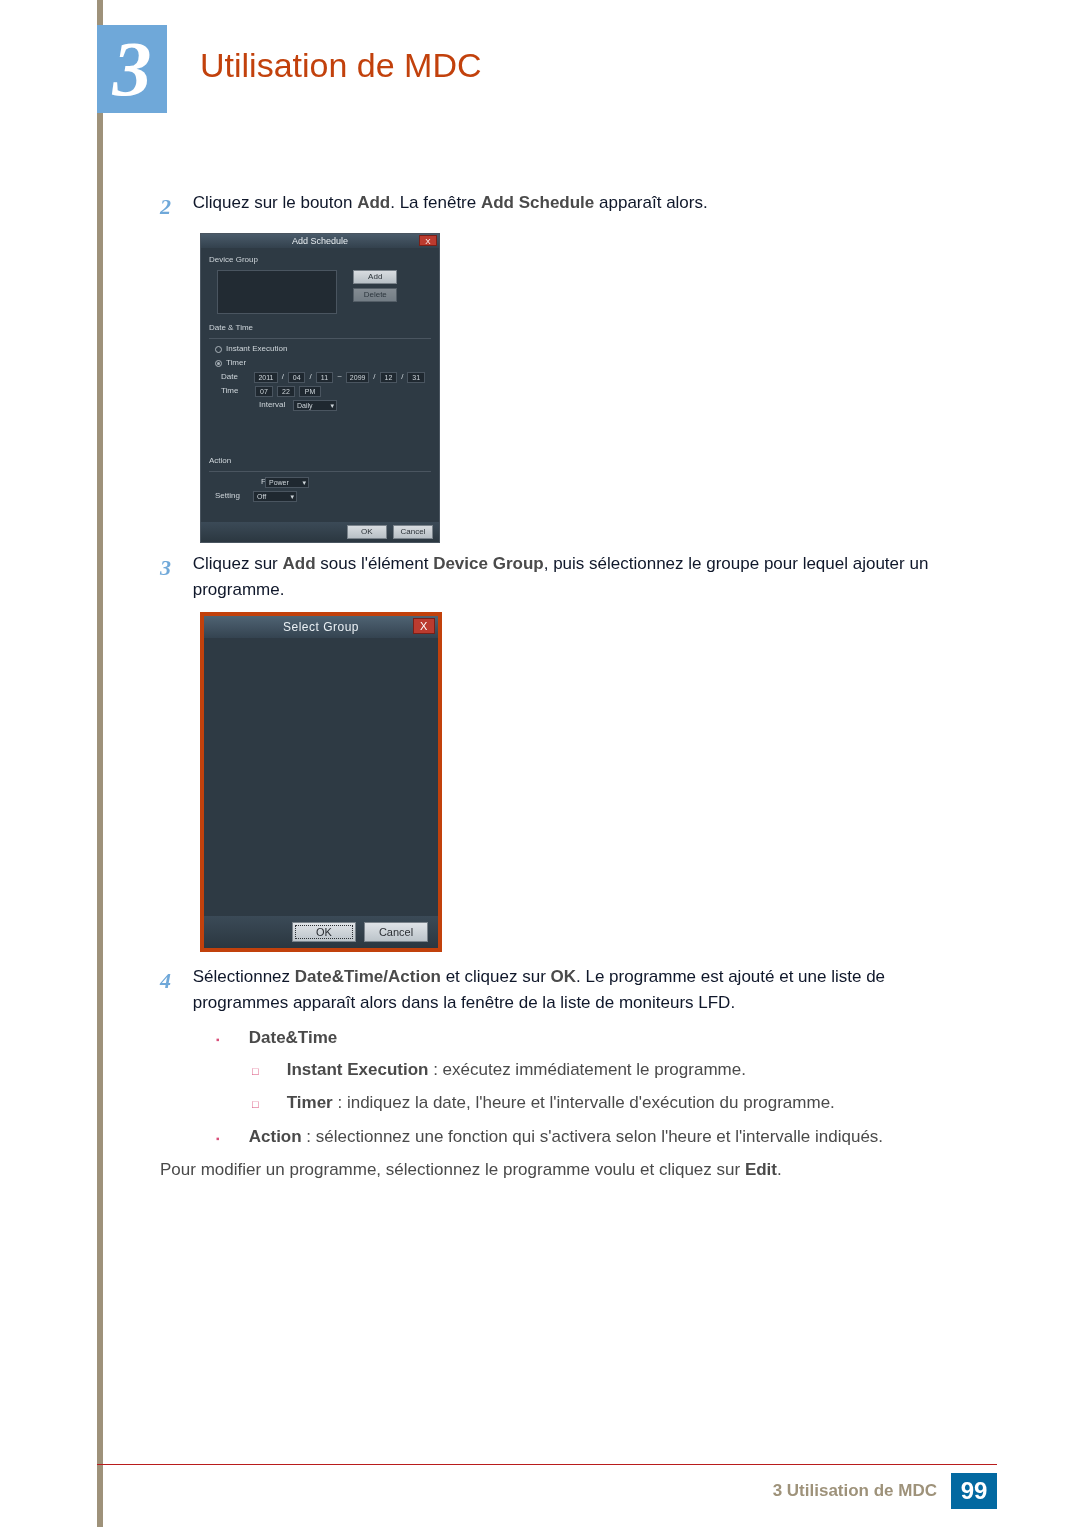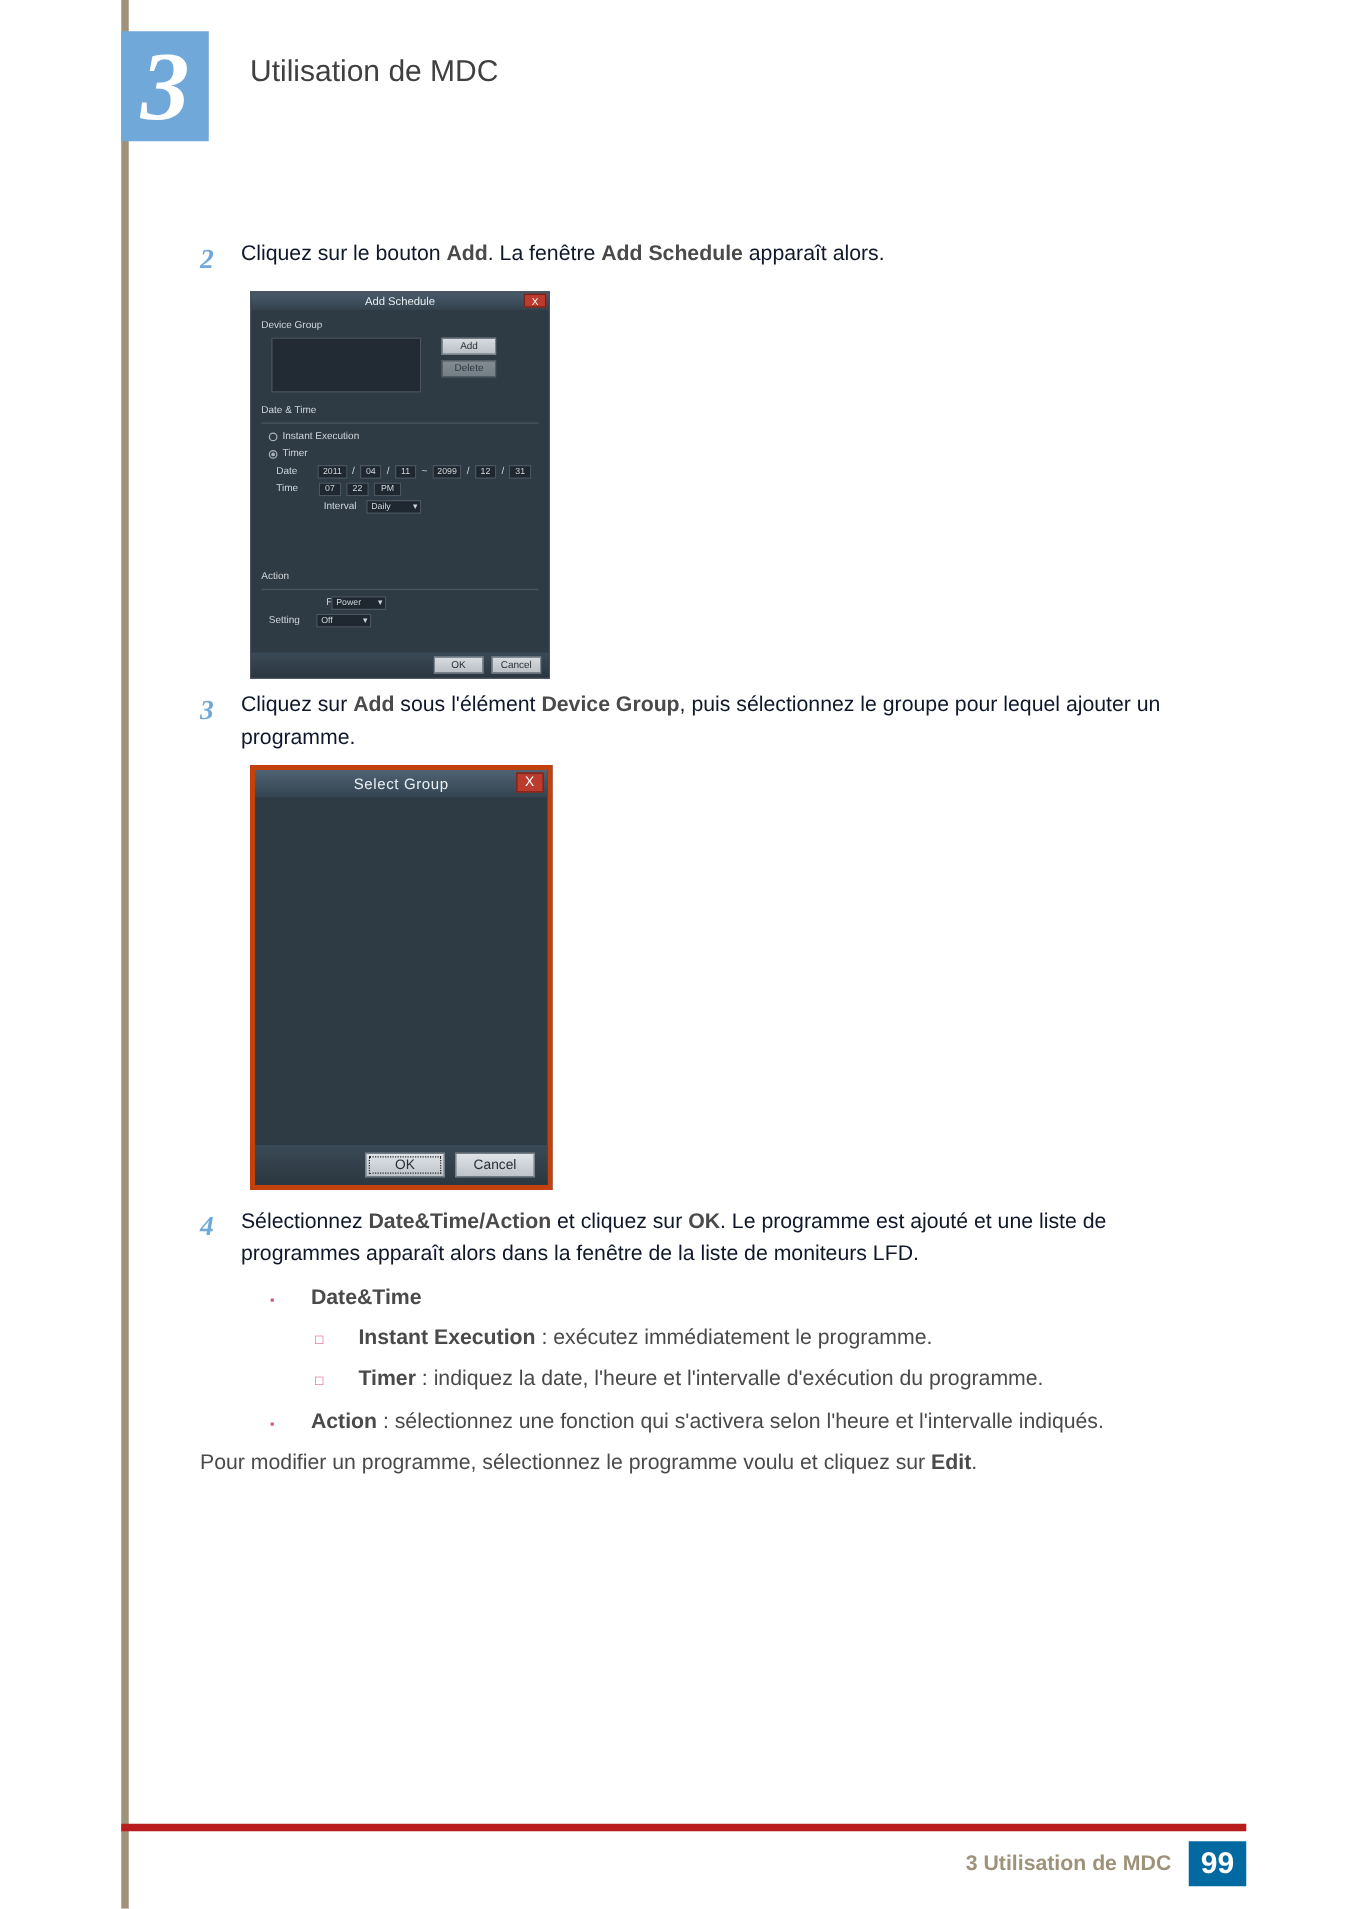--- a/index.html
+++ b/index.html
@@ -33,22 +33,22 @@
     font-weight: bold;
     text-align: center;
     line-height: 88px;
     font-style: italic;
     font-family: "Times New Roman", serif;
   }
   .chapter-title {
     position: absolute;
     left: 200px;
     top: 40px;
-    font-size: 24px;
-    color: #404040;
+    font-size: 34px;
+    color: #c2410c;
     font-weight: normal;
   }
   .content {
     position: absolute;
     left: 160px;
     top: 190px;
     width: 800px;
   }
   .step-num {
     color: #6fa8d9;
@@ -155,21 +155,21 @@
   .sub-list { margin-left: 36px; margin-top:6px;}
   .sub-bullet { margin-bottom:8px; }
   .sub-bullet::before { content:"\25A1"; color:#d94f7a; font-size:11px; display:inline-block; width:30px;}
   .section-sub {
     font-weight:bold; color:#555; margin:24px 0 14px 0; font-size:17px;
   }
   
   .footer {
     position:absolute; left:97px; right:83px; bottom:18px;
     display:flex; justify-content:flex-end; align-items:center; gap:14px;
-    border-top:6px solid #b91c1c; padding-top:8px;
+    border-top:1px solid #b91c1c; padding-top:8px;
   }
   .footer-text { color:#9e927a; font-weight:bold; font-size:17px;}
   .footer-page {
     background:#0369a1; color:#fff; width:46px; height:36px;
     font-size:24px; font-weight:bold; text-align:center; line-height:36px;
   }
   .fw{color:#0f172a;}
 </style>
 </head>
 <body>

